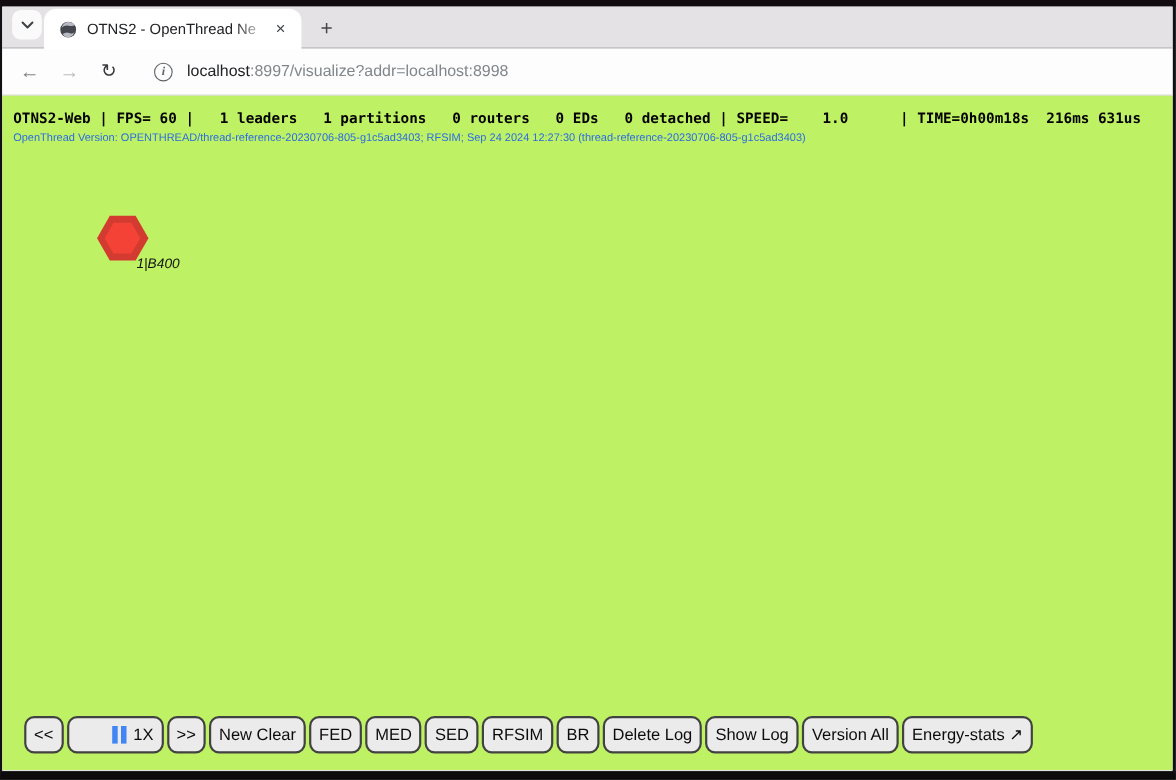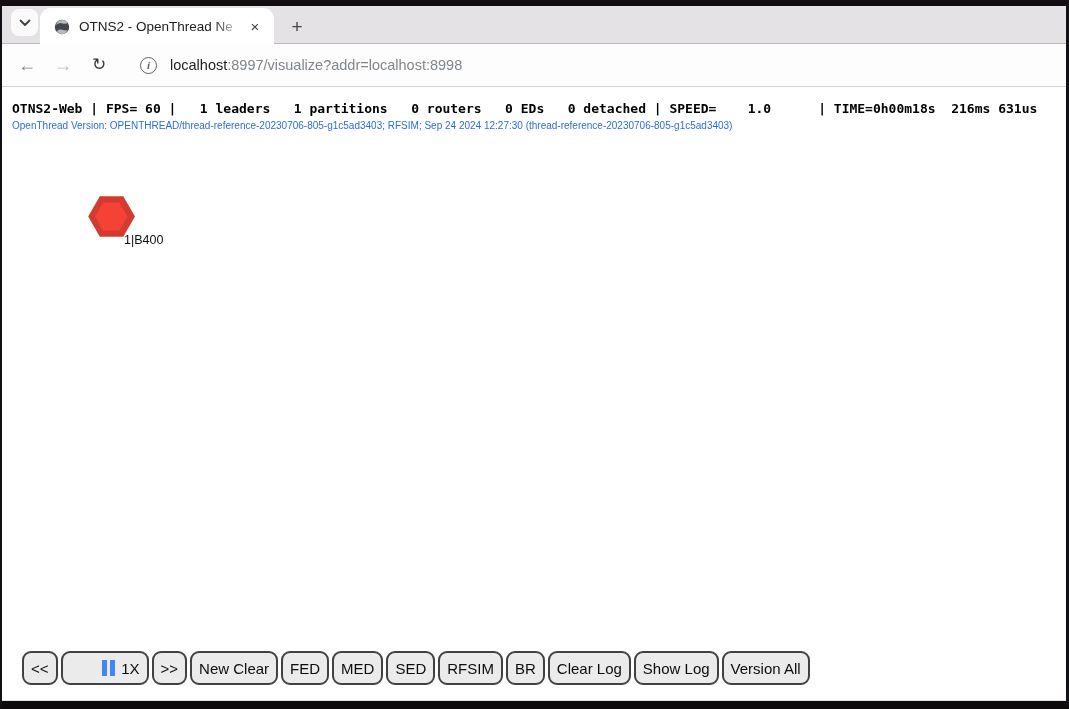--- a/index.html
+++ b/index.html
@@ -66,41 +66,41 @@
   .info-icon {
     width: 17px; height: 17px; border: 1.5px solid #5f6368; border-radius: 50%;
     color: #5f6368; font-size: 11px; line-height: 15px; text-align: center;
     font-family: "Liberation Serif", serif; font-style: italic; font-weight: bold;
   }
   .url-text { margin-left: 13px; font-size: 14.5px; color: #80868b; text-align: right; }
   .url-text .host { color: #202124; }
 
   
   .content {
-    position: relative; background: #ffffff;
+    position: relative; background: #bef264;
     height: 613px; overflow: hidden;
   }
   .status-line {
     position: absolute; left: 10px; top: 14px;
     font-family: "DejaVu Sans Mono", "Liberation Mono", monospace;
     font-weight: bold; font-size: 13px; color: #000000;
     white-space: pre;
   }
   .version-line {
     position: absolute; left: 10px; top: 33px;
     font-size: 10px; color: #2d6ce0; white-space: pre; cursor: pointer;
   }
 
   .node {
     position: absolute; left: 86px; top: 107px; width: 48px; height: 46px;
   }
   .node svg { display: block; }
   .node-label {
     position: absolute; left: 36px; top: 39px;
-    font-size: 12.5px; color: #111111; white-space: nowrap;
+    font-size: 12.5px; color: #111111; white-space: nowrap; font-style: italic;
   }
 
   
   .actionbar {
     position: absolute; left: 20px; bottom: 15px; right: 10px;
     display: flex; align-items: center; gap: 3px;
   }
   .abtn {
     height: 34px; background: #ebebeb; border: 2px solid #424242;
     border-radius: 9px; font-family: "Liberation Sans", sans-serif;
@@ -166,19 +166,20 @@
           </span>
         <span>1X</span>
       </button>
       <button class="abtn">&gt;&gt;</button>
       <button class="abtn">New Clear</button>
       <button class="abtn">FED</button>
       <button class="abtn">MED</button>
       <button class="abtn">SED</button>
       <button class="abtn">RFSIM</button>
       <button class="abtn">BR</button>
-      <button class="abtn">Clear Log</button>
+      <button class="abtn">Delete Log</button>
       <button class="abtn">Show Log</button>
       <button class="abtn">Version All</button>
+      <button class="abtn">Energy-stats ↗</button>
     </div>
   </div>
 
 </div>
 
 </body></html>

